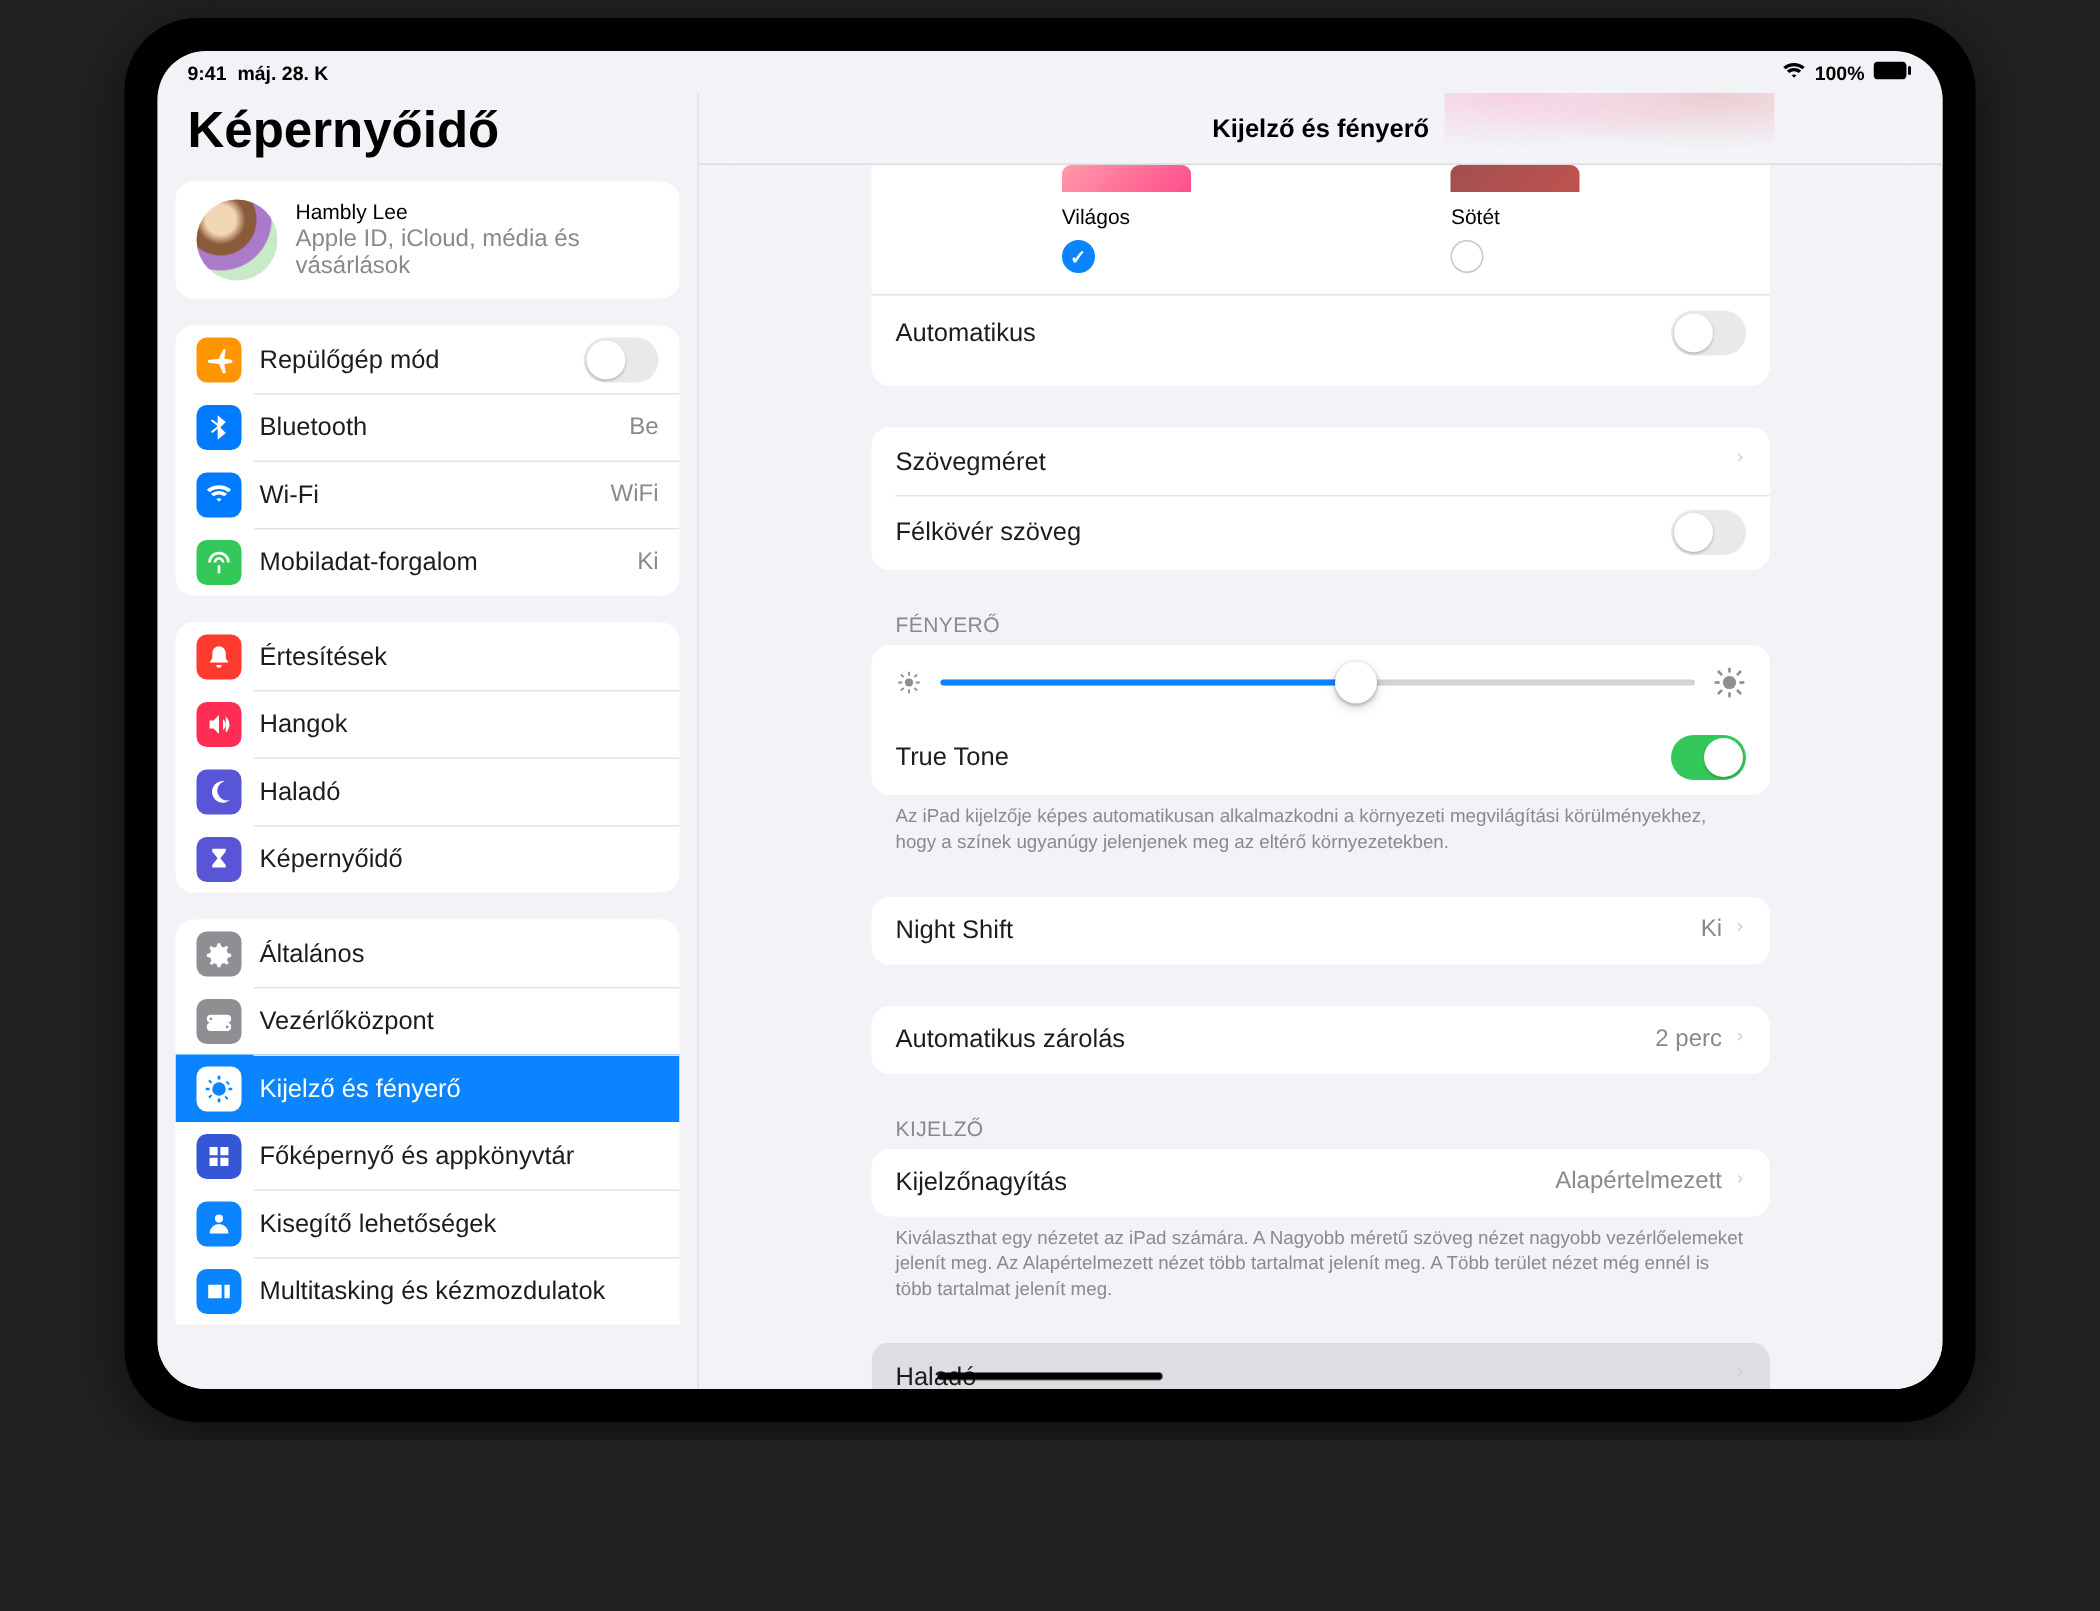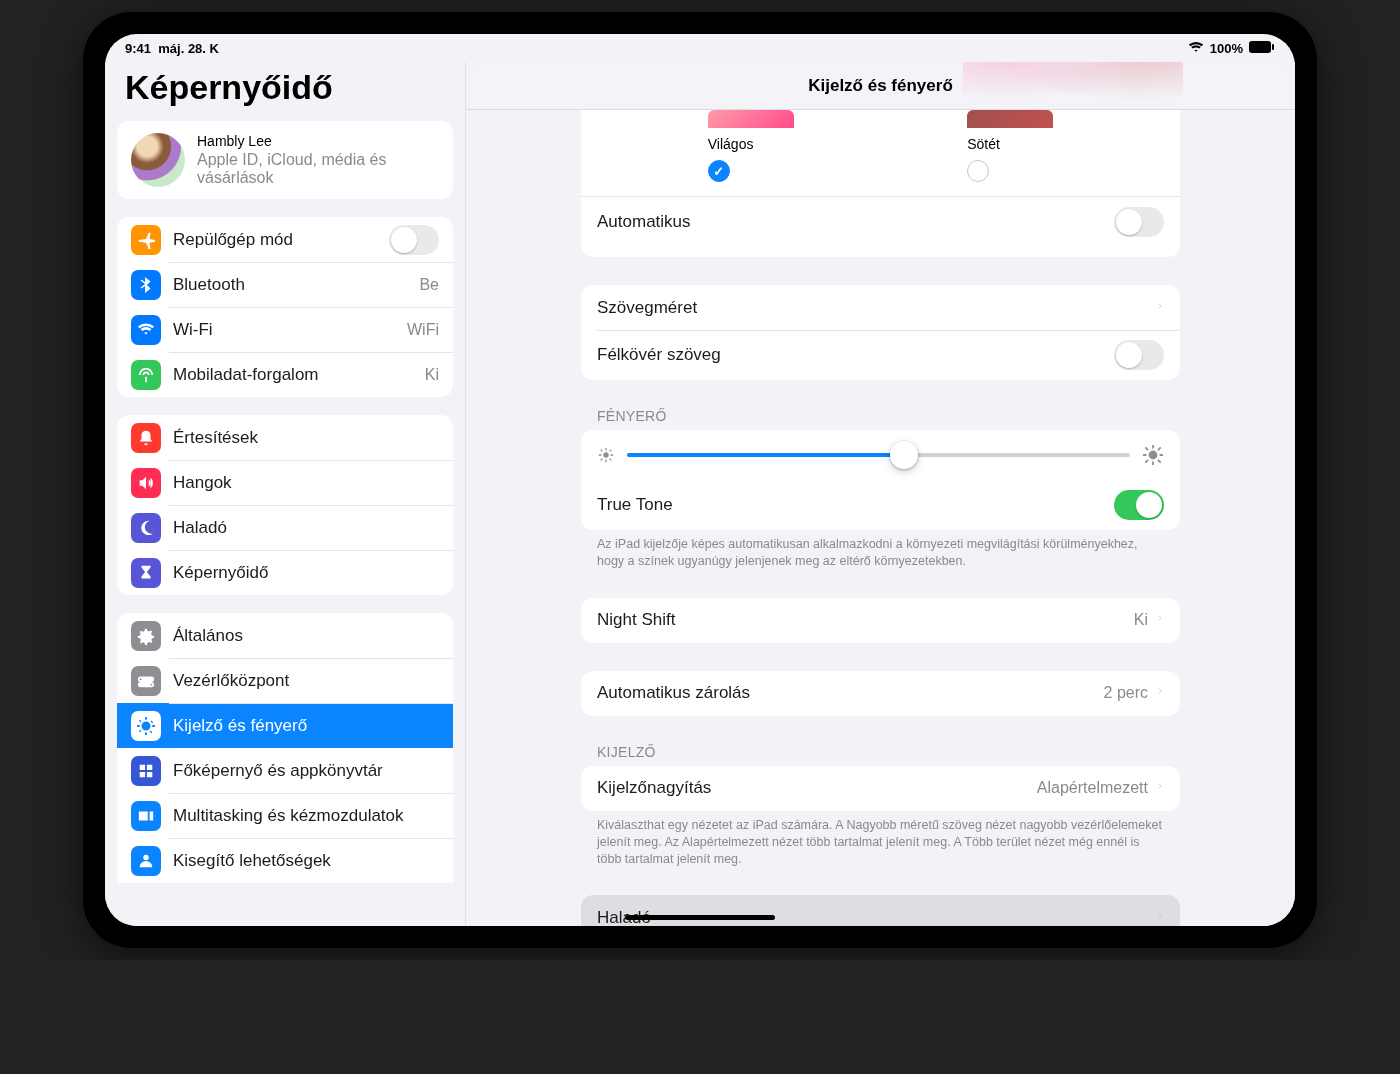--- a/index.html
+++ b/index.html
@@ -217,32 +217,32 @@
               <div class="icon" style="background: rgb(53, 87, 214);">
                 <svg viewBox="0 0 20 20">
                   <path fill="currentColor" d="M3 3h6v6H3zm8 0h6v6h-6zM3 11h6v6H3zm8 0h6v6h-6z"></path>
                 </svg>
               </div>
               <div class="cell-label">Főképernyő és appkönyvtár</div>
             </div>
             <div class="cell">
               <div class="icon" style="background: rgb(10, 132, 255);">
                 <svg viewBox="0 0 20 20">
+                  <path fill="currentColor" d="M10 3a3 3 0 1 1 0 6 3 3 0 0 1 0-6zm-7 14a7 7 0 0 1 14 0z"></path>
+                </svg>
+              </div>
+              <div class="cell-label">Kisegítő lehetőségek</div>
+            </div>
+            <div class="cell">
+              <div class="icon" style="background: rgb(10, 132, 255);">
+                <svg viewBox="0 0 20 20">
                   <path fill="currentColor" d="M2 5h10v10H2zM14 5h4v10h-4z"></path>
                 </svg>
               </div>
               <div class="cell-label">Multitasking és kézmozdulatok</div>
-            </div>
-            <div class="cell">
-              <div class="icon" style="background: rgb(10, 132, 255);">
-                <svg viewBox="0 0 20 20">
-                  <path fill="currentColor" d="M10 3a3 3 0 1 1 0 6 3 3 0 0 1 0-6zm-7 14a7 7 0 0 1 14 0z"></path>
-                </svg>
-              </div>
-              <div class="cell-label">Kisegítő lehetőségek</div>
             </div>
           </div>
       </div>
 
       <div class="main">
         <div class="main-header">
           <div class="glow"></div>
           <div class="main-title">Kijelző és fényerő</div>
         </div>
         <div class="main-scroll">

